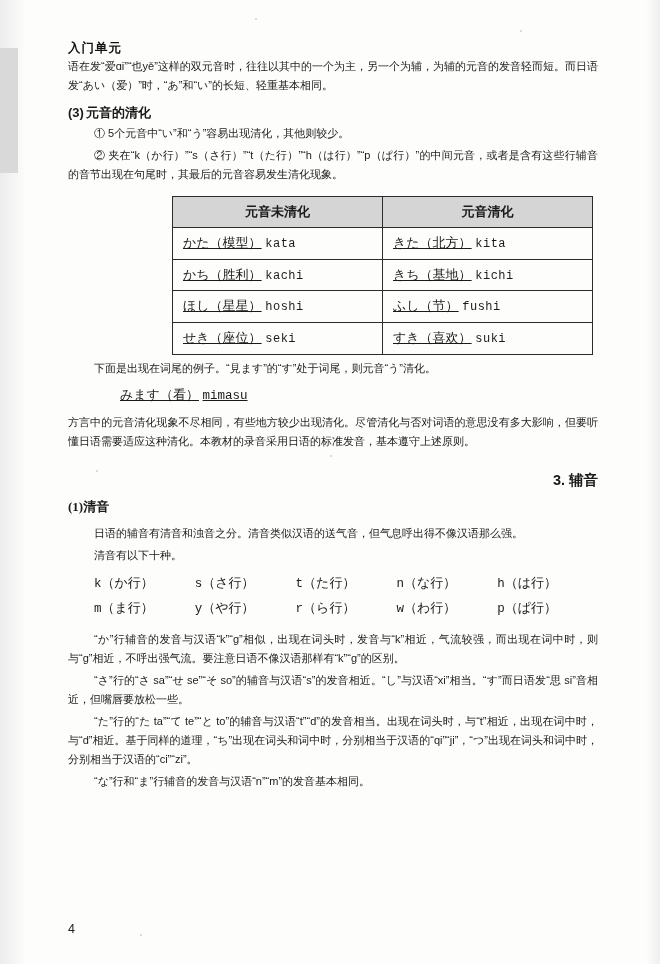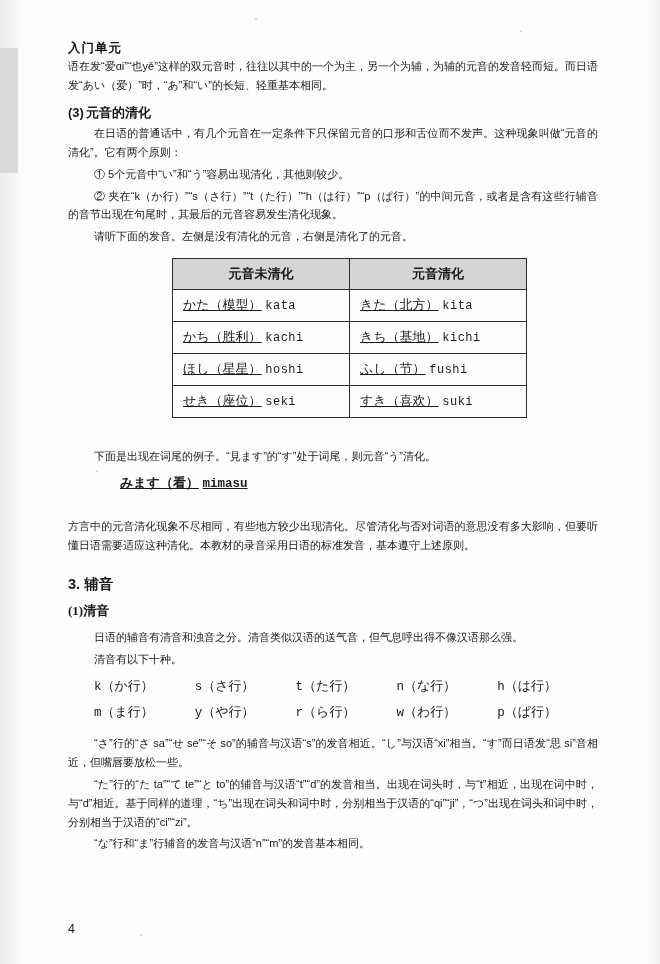--- a/index.html
+++ b/index.html
@@ -68,55 +68,55 @@
   .sec-label {
     font-size: 13px;
     font-weight: bold;
     margin: 9px 0 2px 0;
   }
   .sec-label .num { margin-right: 2px; }
   .big-sec {
     font-size: 14.5px;
     font-weight: bold;
     margin: 20px 0 8px 0;
+    text-align: right;
   }
   .sub-sec {
     font-size: 13px;
     font-weight: bold;
     margin: 8px 0 8px 0;
     font-family: Liberation Serif, serif;
   }
   table.pron {
     border-collapse: collapse;
-    margin: 12px 0 29px 104px;
-    width: 355px;
+    margin: 12px 0 4px 104px;
+    width: 421px;
   }
   table.pron th, table.pron td {
     border: 1px solid #2b2b2b;
     padding: 6px 10px;
     font-size: 13px;
     line-height: 1.4;
   }
   table.pron th {
     background: #d5d5d5;
     text-align: center;
     font-weight: bold;
   }
   table.pron td .mono {
     font-family: "Liberation Mono", monospace;
     font-size: 12px;
     letter-spacing: 0.5px;
   }
   .u { text-decoration: underline; }
   .example-line {
     font-size: 13px;
-    margin: 6px 0 22px 0;
+    margin: 6px 0 6px 0;
     text-indent: 52px;
     line-height: 1.7;
-    font-weight: bold;
   }
   .example-line .mono {
     font-family: "Liberation Mono", monospace;
     font-size: 12.5px;
   }
   .cons-table {
     margin: 6px 0 8px 26px;
     font-size: 13px;
     line-height: 1.9;
   }
@@ -161,24 +161,22 @@
   <div class="content">
 
     <div class="unit-head">入门单元</div>
 
     <p class="ind1">语在发“爱ɑi”“也yě”这样的双元音时，往往以其中的一个为主，另一个为辅，为辅的元音的发音轻而短。而日语发“あい（爱）”时，“あ”和“い”的长短、轻重基本相同。</p>
 
     <div class="sec-label">
       <span class="num">(3)</span><span>元音的清化</span>
     </div>
 
-    <p class="ind2">在日语的普通话中，有几个元音在一定条件下只保留元音的口形和舌位而不发声。这种现象叫做“元音的清化”。它有两个原则：</p>
     <p class="ind2">① 5个元音中“い”和“う”容易出现清化，其他则较少。</p>
     <p class="ind2">② 夹在“k（か行）”“s（さ行）”“t（た行）”“h（は行）”“p（ぱ行）”的中间元音，或者是含有这些行辅音的音节出现在句尾时，其最后的元音容易发生清化现象。</p>
-    <p class="ind2">请听下面的发音。左侧是没有清化的元音，右侧是清化了的元音。</p>
 
     <table class="pron">
       <thead>
         <tr>
           <th>元音未清化</th>
           <th>元音清化</th>
         </tr>
       </thead>
       <tbody>
         <tr>
@@ -229,20 +227,21 @@
       </div>
       <div class="cons-row">
         <div class="cons-cell"><span class="rom">m</span><span>（ま行）</span></div>
         <div class="cons-cell"><span class="rom">y</span><span>（や行）</span></div>
         <div class="cons-cell"><span class="rom">r</span><span>（ら行）</span></div>
         <div class="cons-cell"><span class="rom">w</span><span>（わ行）</span></div>
         <div class="cons-cell"><span class="rom">p</span><span>（ぱ行）</span></div>
       </div>
     </div>
 
+    <p class="ind2">“か”行辅音的发音与汉语“k”“g”相似，出现在词头时，发音与“k”相近，气流较强，而出现在词中时，则与“g”相近，不呼出强气流。要注意日语不像汉语那样有“k”“g”的区别。</p>
     <p class="ind2">“さ”行的“さ sa”“せ se”“そ so”的辅音与汉语“s”的发音相近。“し”与汉语“xi”相当。“す”而日语发“思 si”音相近，但嘴唇要放松一些。</p>
     <p class="ind2">“た”行的“た ta”“て te”“と to”的辅音与汉语“t”“d”的发音相当。出现在词头时，与“t”相近，出现在词中时，与“d”相近。基于同样的道理，“ち”出现在词头和词中时，分别相当于汉语的“qi”“ji”，“つ”出现在词头和词中时，分别相当于汉语的“ci”“zi”。</p>
     <p class="ind2">“な”行和“ま”行辅音的发音与汉语“n”“m”的发音基本相同。</p>
 
   </div>
 
   <div class="page-num">4</div>
 </div>
 
 </body></html>

